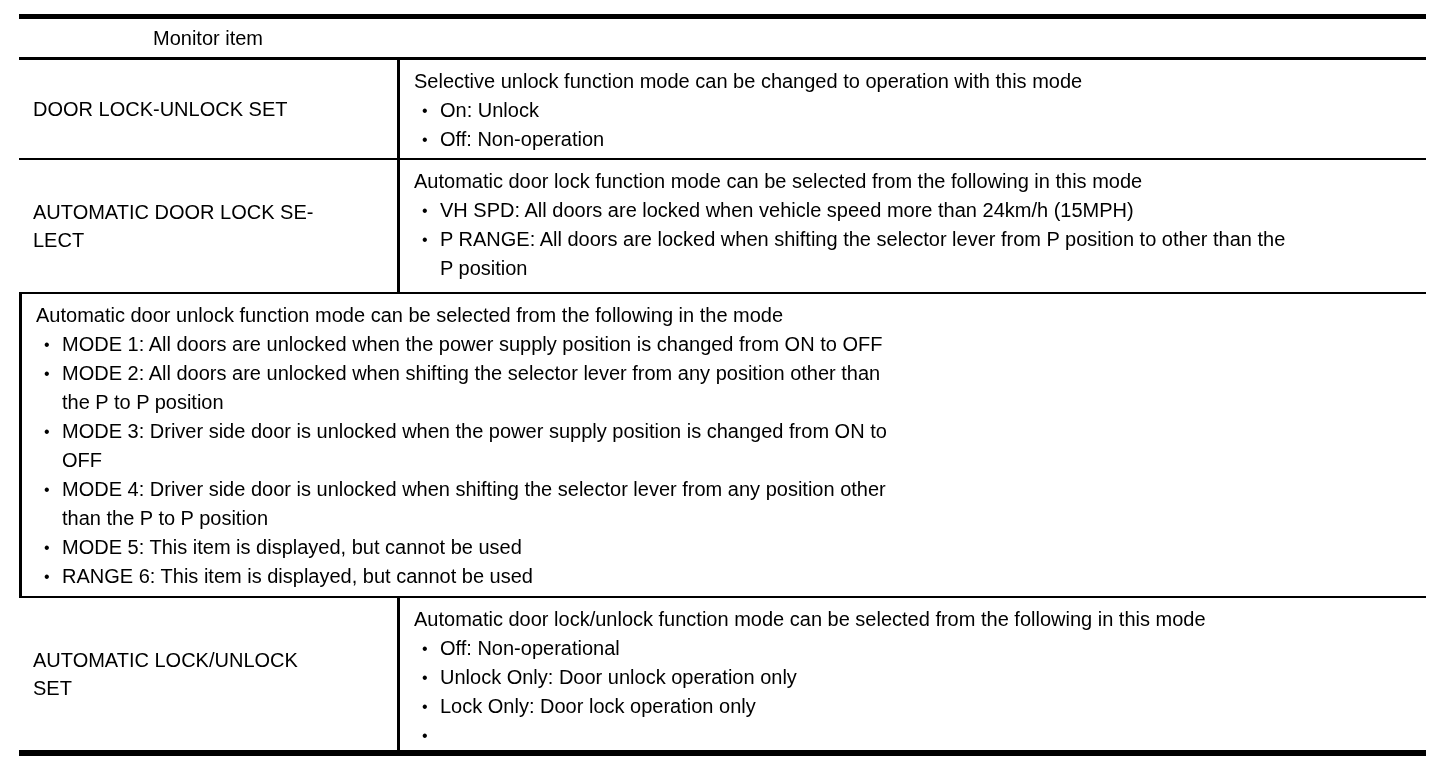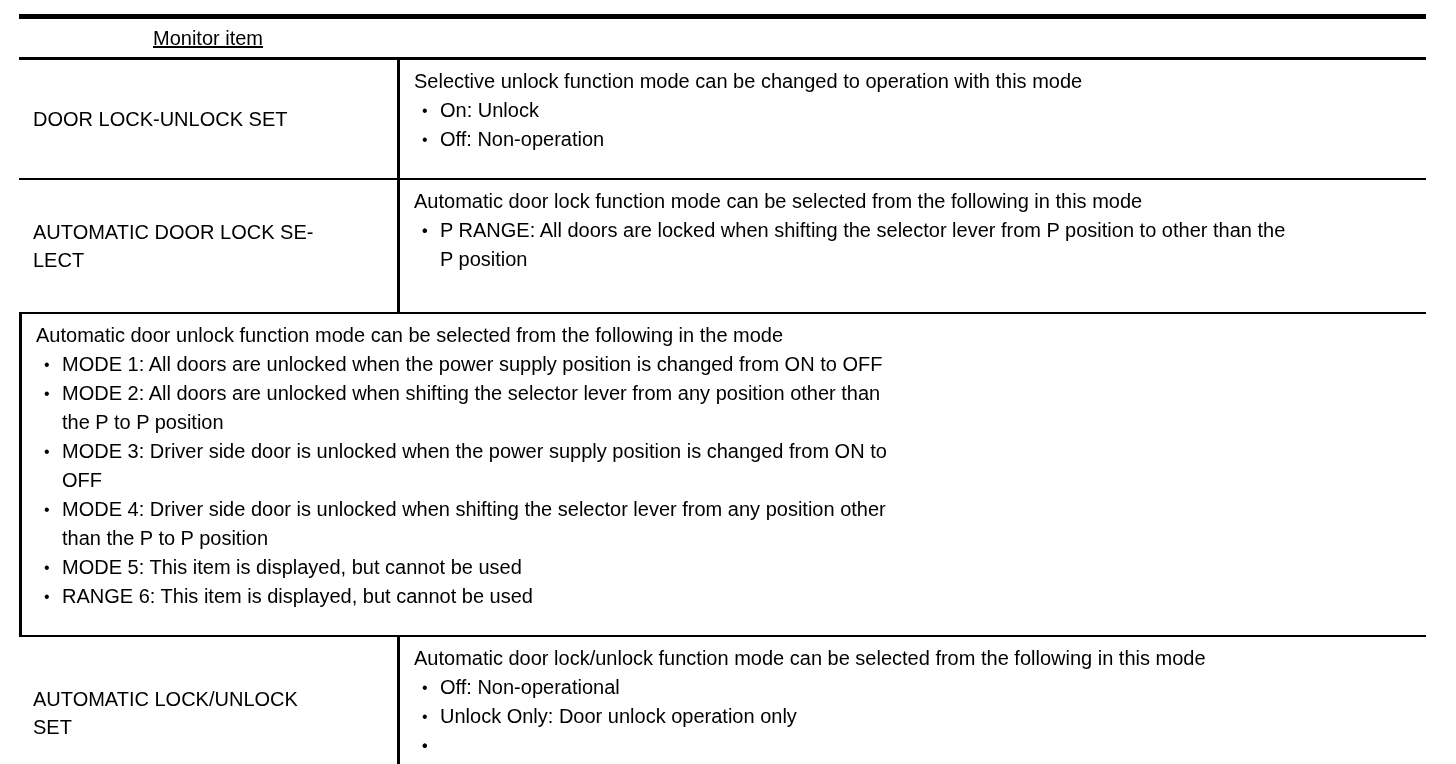--- a/index.html
+++ b/index.html
@@ -28,33 +28,32 @@
     width: 378px;
     display: flex;
     align-items: center;
     padding: 8px 12px 8px 14px;
     line-height: 28px;
     white-space: pre-line;
   }
   .desc-cell {
     flex: 1 1 auto;
     border-left: 3px solid #000;
-    padding: 7px 12px 24px 14px;
+    padding: 7px 12px 4px 14px;
     line-height: 29px;
   }
   .header-row .cell {
     min-height: 38px;
     display: flex;
     align-items: center;
     justify-content: center;
     text-align: left;
     padding: 4px;
     line-height: 24px;
     white-space: normal;
-    text-decoration: underline;
   }
   .r1 { min-height: 98px; }
   .r2 { min-height: 134px; }
   .r3 { min-height: 304px; }
   .r4 { min-height: 154px; }
 
   .bullets { list-style: none; }
   .bullet-li { position: relative; padding-left: 26px; }
   .bullet-glyph {
     position: absolute;
@@ -91,20 +90,21 @@
   </div>
 
   <div class="row data r2">
     <div class="cell item-cell">AUTOMATIC DOOR LOCK SE-
 LECT</div>
     <div class="cell desc-cell">
       <div class="intro">Automatic door lock function mode can be selected from the following in this mode</div>
       <ul class="bullets">
         <li class="bullet-li">
           <span class="bullet-glyph">•</span>
+          <span class="bullet-text">VH SPD: All doors are locked when vehicle speed more than 24km/h (15MPH)</span>
         </li>
         <li class="bullet-li">
           <span class="bullet-glyph">•</span>
           <span class="bullet-text">P RANGE: All doors are locked when shifting the selector lever from P position to other than the
 P position</span>
         </li>
       </ul>
     </div>
   </div>
 
@@ -152,20 +152,21 @@
         <li class="bullet-li">
           <span class="bullet-glyph">•</span>
           <span class="bullet-text">Off: Non-operational</span>
         </li>
         <li class="bullet-li">
           <span class="bullet-glyph">•</span>
           <span class="bullet-text">Unlock Only: Door unlock operation only</span>
         </li>
         <li class="bullet-li">
           <span class="bullet-glyph">•</span>
+          <span class="bullet-text">Lock Only: Door lock operation only</span>
         </li>
         <li class="bullet-li">
           <span class="bullet-glyph">•</span>
         </li>
       </ul>
     </div>
   </div>
 
 </div>
 

